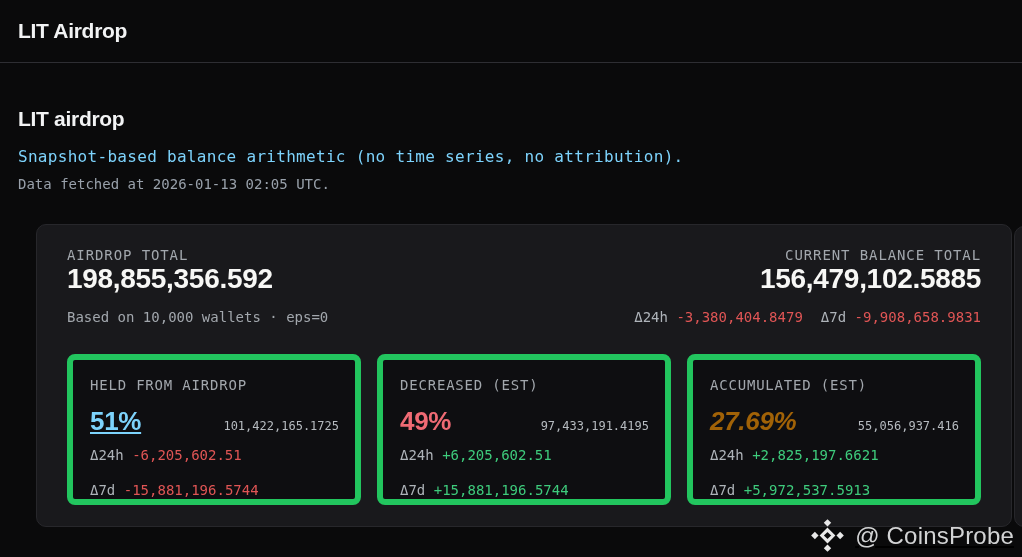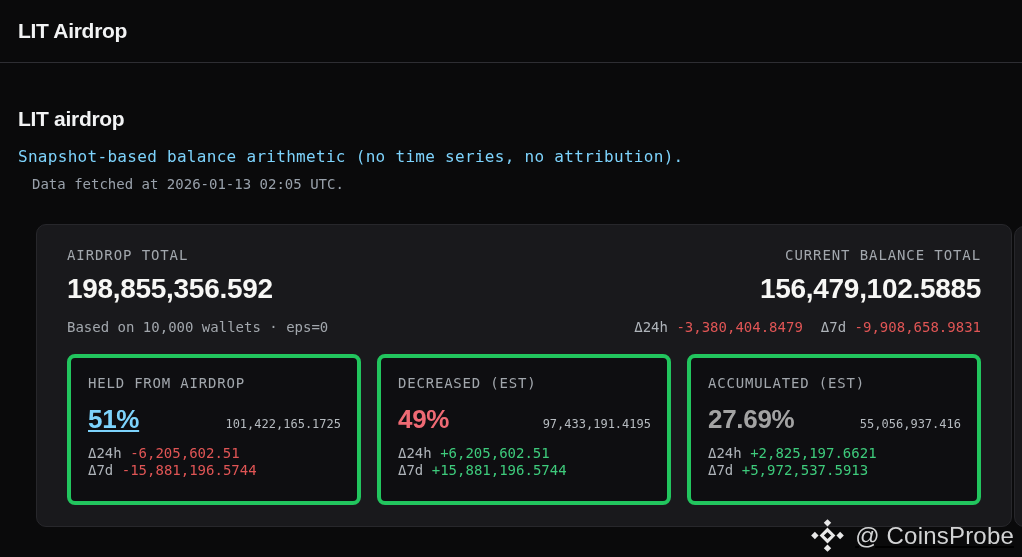--- a/index.html
+++ b/index.html
@@ -10,48 +10,48 @@
   .mono{font-family:"DejaVu Sans Mono",monospace;}
 
   
   .header{position:absolute;top:0;left:0;right:0;height:63px;
     border-bottom:1px solid #2e2e33;display:flex;align-items:center;padding-left:18px;box-sizing:border-box;}
   .header-title{font-size:21px;font-weight:700;color:#f2f3f4;letter-spacing:-0.3px;}
 
   
   .section-title{position:absolute;left:18px;top:107px;font-size:21px;font-weight:700;color:#f2f3f4;letter-spacing:-0.3px;}
   .section-subtitle{position:absolute;left:18px;top:147px;font-size:16px;color:#7dd3fc;letter-spacing:0.3px;}
-  .section-fetched{position:absolute;left:32px;top:176px;font-size:14px;color:#99a1ab;}
+  .section-fetched{position:absolute;left:18px;top:176px;font-size:14px;color:#99a1ab;}
 
   
   .main-card{position:absolute;left:36px;top:224px;width:976px;height:303px;box-sizing:border-box;
     background:#19191c;border:1px solid #27272b;border-radius:10px;}
   .sum-left{position:absolute;left:30px;top:22px;}
   .sum-right{position:absolute;right:30px;top:22px;text-align:right;}
   .sum-label{font-size:14px;letter-spacing:0.9px;color:#a2a7ad;line-height:16px;}
-  .sum-value{margin-top:11px;font-size:28px;font-weight:700;color:#f7f7f5;letter-spacing:-0.3px;line-height:30px;font-family:"Liberation Sans",sans-serif;}
+  .sum-value{margin-top:1px;font-size:28px;font-weight:700;color:#f7f7f5;letter-spacing:-0.3px;line-height:30px;font-family:"Liberation Sans",sans-serif;}
   .sum-note{margin-top:15px;font-size:14px;color:#a2a7ad;}
   .delta-label{color:#aeb3b9;}
   .neg{color:#e05555;}
   .pos{color:#3ecb7c;}
   .delta-gap{display:inline-block;width:18px;}
 
   
   .subrow{position:absolute;left:30px;right:30px;top:129px;display:flex;gap:16px;}
   .subcard{flex:1;height:151px;box-sizing:border-box;background:#0e0e11;
-    border:4px solid #22c55e;border-radius:8px;padding:17px 16px 0 17px;}
+    border:6px solid #22c55e;border-radius:8px;padding:17px 16px 0 17px;}
   .subcard-label{font-size:14px;letter-spacing:0.8px;color:#a2a7ad;line-height:16px;}
   .pct-row{display:flex;justify-content:space-between;align-items:baseline;margin-top:13px;}
   .pct{font-size:26px;font-weight:700;letter-spacing:-0.3px;line-height:30px;}
   .pct-green{color:#7dd3fc;text-decoration:underline;}
   .pct-red{color:#ef6a74;}
-  .pct-orange{color:#a3a3a3;}
+  .pct-orange{color:#a16207;font-style:italic;}
   .pct-amount{font-size:12px;color:#b6bbc0;}
   .delta-line{font-size:14px;margin-top:11px;line-height:16px;}
-  .delta-line + .delta-line{margin-top:1px;}
+  .delta-line + .delta-line{margin-top:19px;}
 
   
   .sliver-card{position:absolute;left:1014px;top:226px;width:40px;height:301px;box-sizing:border-box;
     background:#19191c;border:1px solid #27272b;border-radius:10px;}
 
   
   .footer{position:absolute;right:8px;bottom:3px;display:flex;align-items:center;gap:9px;text-decoration:underline;}
   .footer-logo{width:37px;height:37px;display:block;}
   .footer-credit{font-size:24px;color:#d2d3d4;letter-spacing:0.2px;}
 </style>

